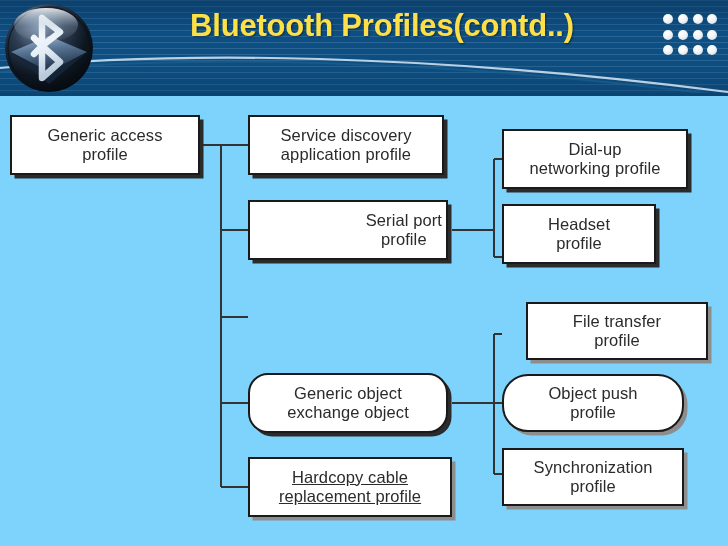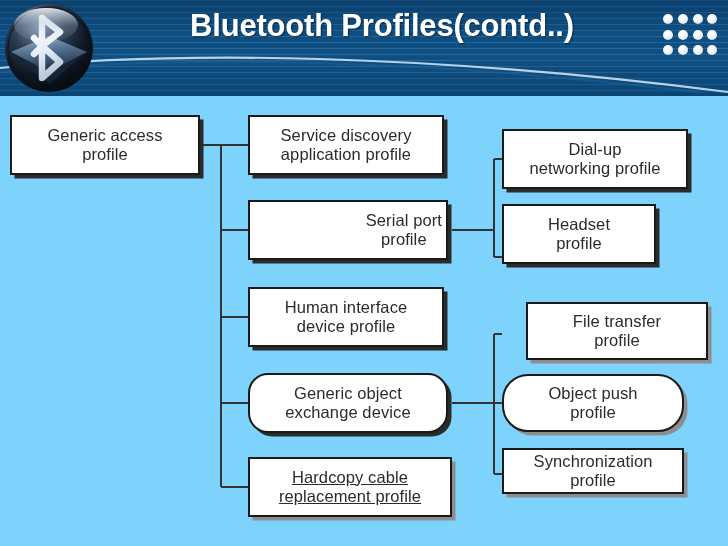--- a/index.html
+++ b/index.html
@@ -57,21 +57,21 @@
     background: #0a4470;
   }
 
   #page-title {
     position: absolute;
     left: 132px; top: 8px;
     width: 500px;
     text-align: center;
     font-size: 31px;
     font-weight: bold;
-    color: #ffffff;
+    color: #fde047;
     letter-spacing: -0.2px;
     text-shadow: 1px 1px 2px rgba(0,0,0,0.45);
     white-space: nowrap;
   }
 
   
   #bluetooth-logo {
     position: absolute;
     left: 2px; top: 2px;
     width: 94px; height: 92px;
@@ -235,31 +235,25 @@
     </span>
   </div>
 
   <div class="node-box" style="left:248px; top:104px; width:200px; height:60px;justify-content:flex-end;">
     <span>
       <span>Serial port</span><br>
       <span>profile</span>
     </span>
   </div>
 
-  <div class="node-box" style="left:248px; top:191px; width:196px; height:60px;">
-    <span>
-      <span>Human interface</span><br>
-      <span>device profile</span>
-    </span>
-  </div>
 
   <div class="node-box" style="left:248px; top:277px; width:200px; height:60px;border-radius:20px;">
     <span>
       <span>Generic object</span><br>
-      <span>exchange device</span>
+      <span>exchange object</span>
     </span>
   </div>
 
   <div class="node-box soft" style="left:248px; top:361px; width:204px; height:60px;text-decoration:underline;">
     <span>
       <span>Hardcopy cable</span><br>
       <span>replacement profile</span>
     </span>
   </div>
 
@@ -284,20 +278,20 @@
     </span>
   </div>
 
   <div class="node-box soft" style="left:502px; top:278px; width:182px; height:58px;border-radius:26px;">
     <span>
       <span>Object push</span><br>
       <span>profile</span>
     </span>
   </div>
 
-  <div class="node-box soft" style="left:502px; top:352px; width:182px; height:46px;justify-content:center;">
+  <div class="node-box soft" style="left:502px; top:352px; width:182px; height:58px;justify-content:center;">
     <span>
       <span>Synchronization</span><br>
       <span>profile</span>
     </span>
   </div>
 
 </div>
 
 </body></html>

